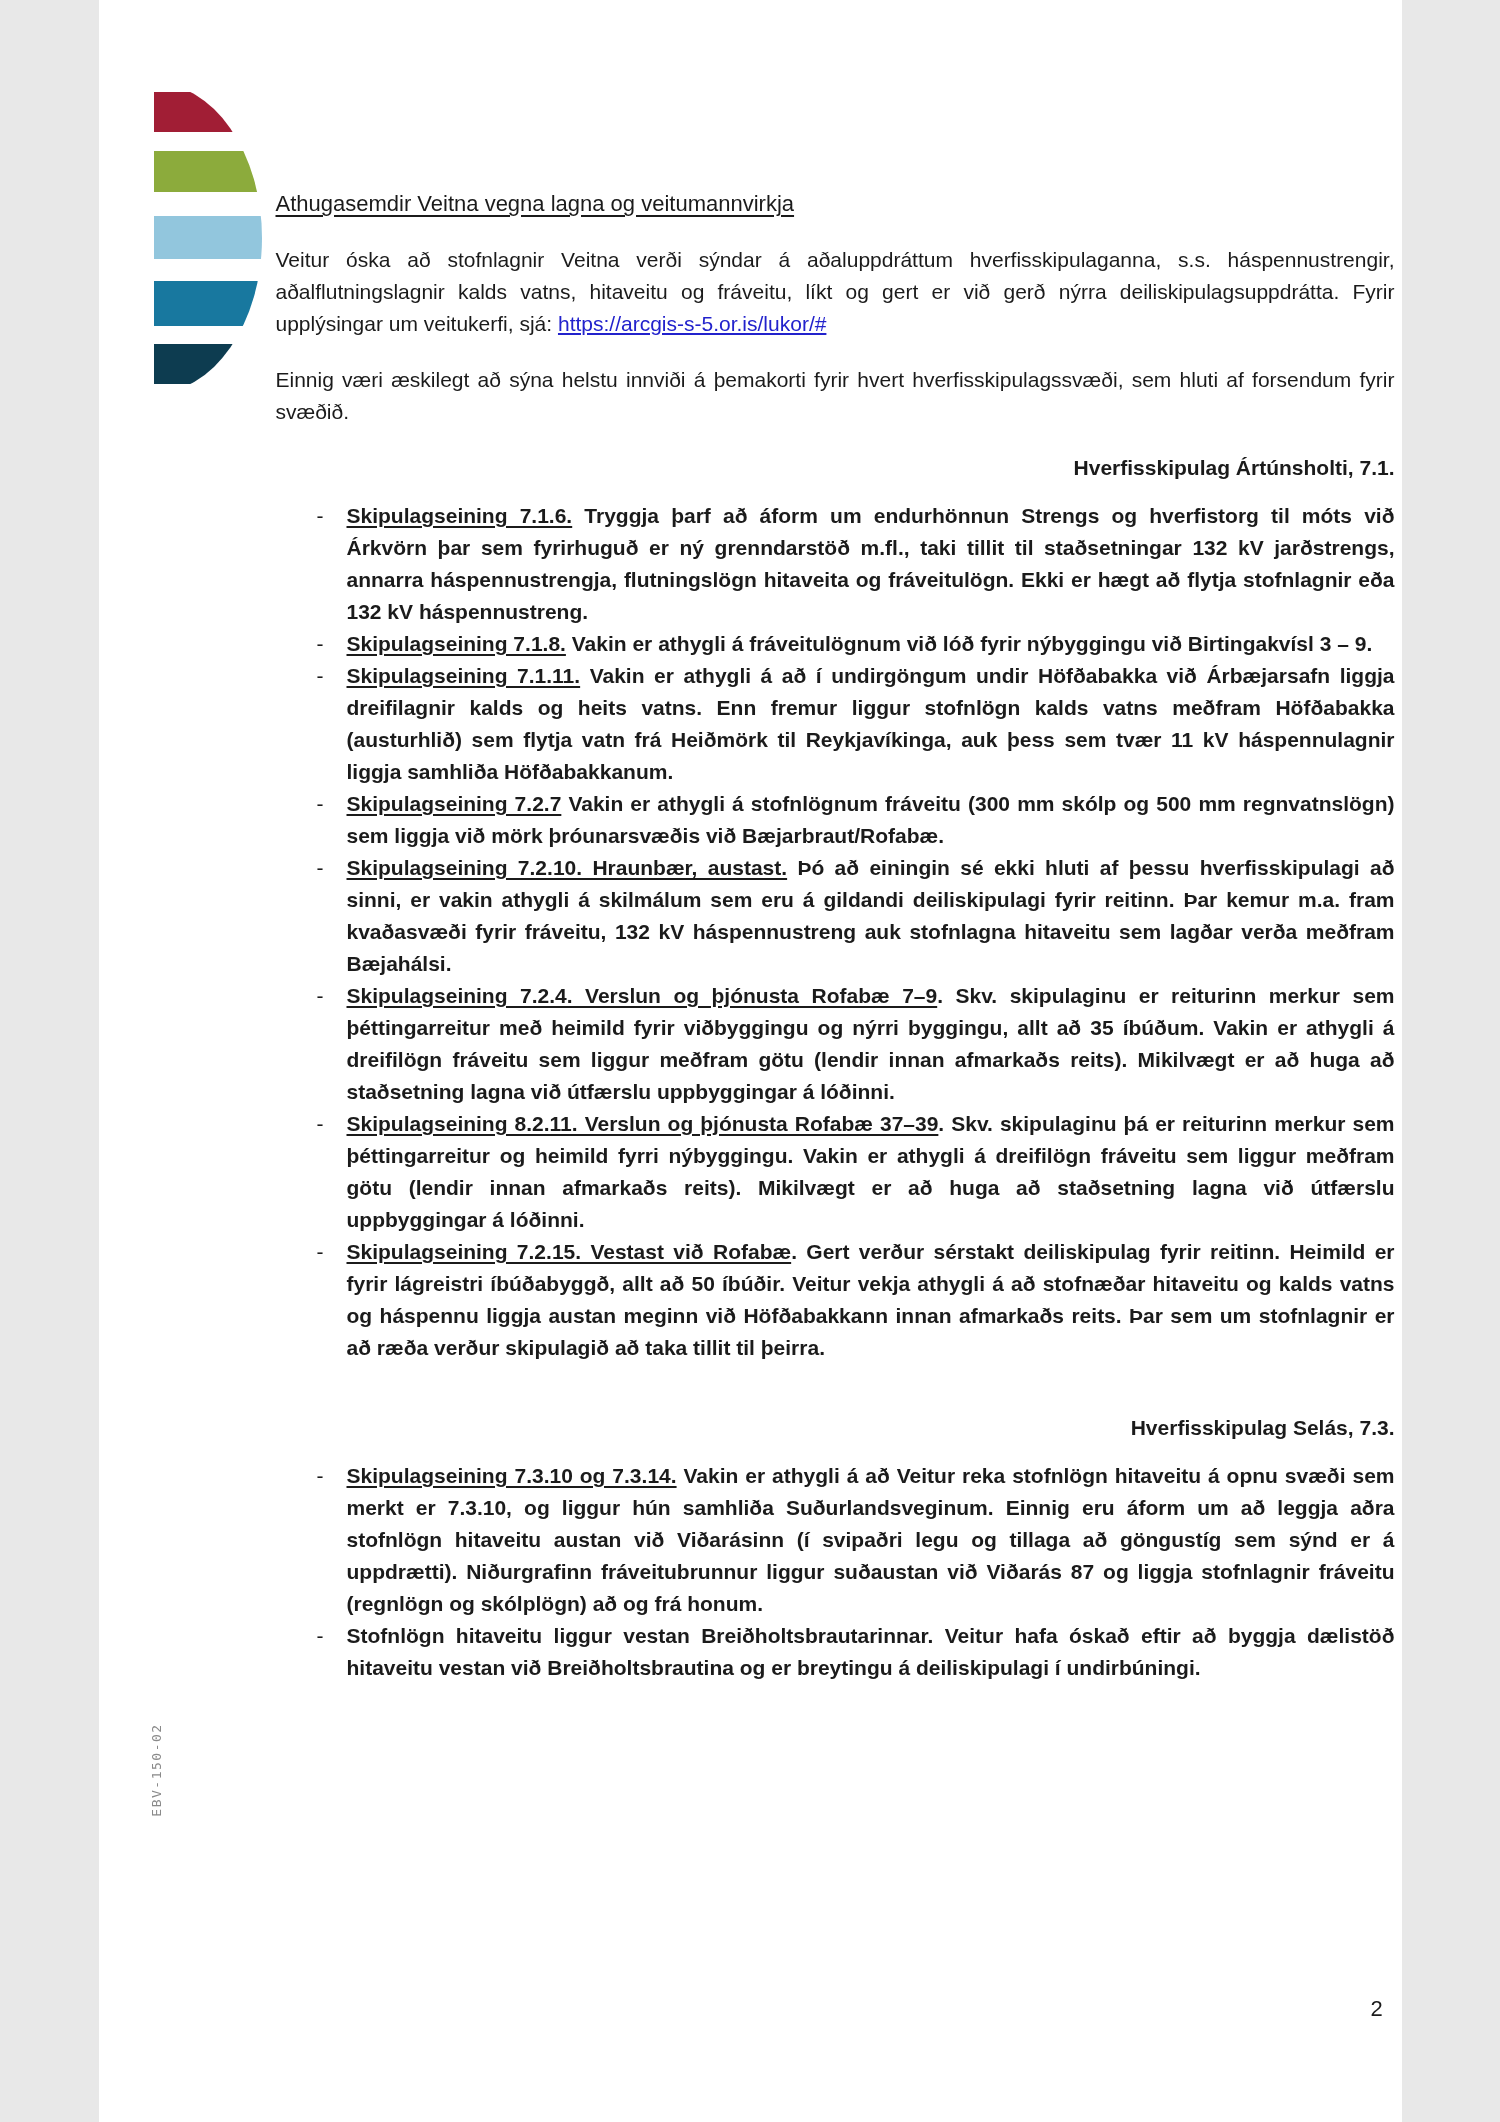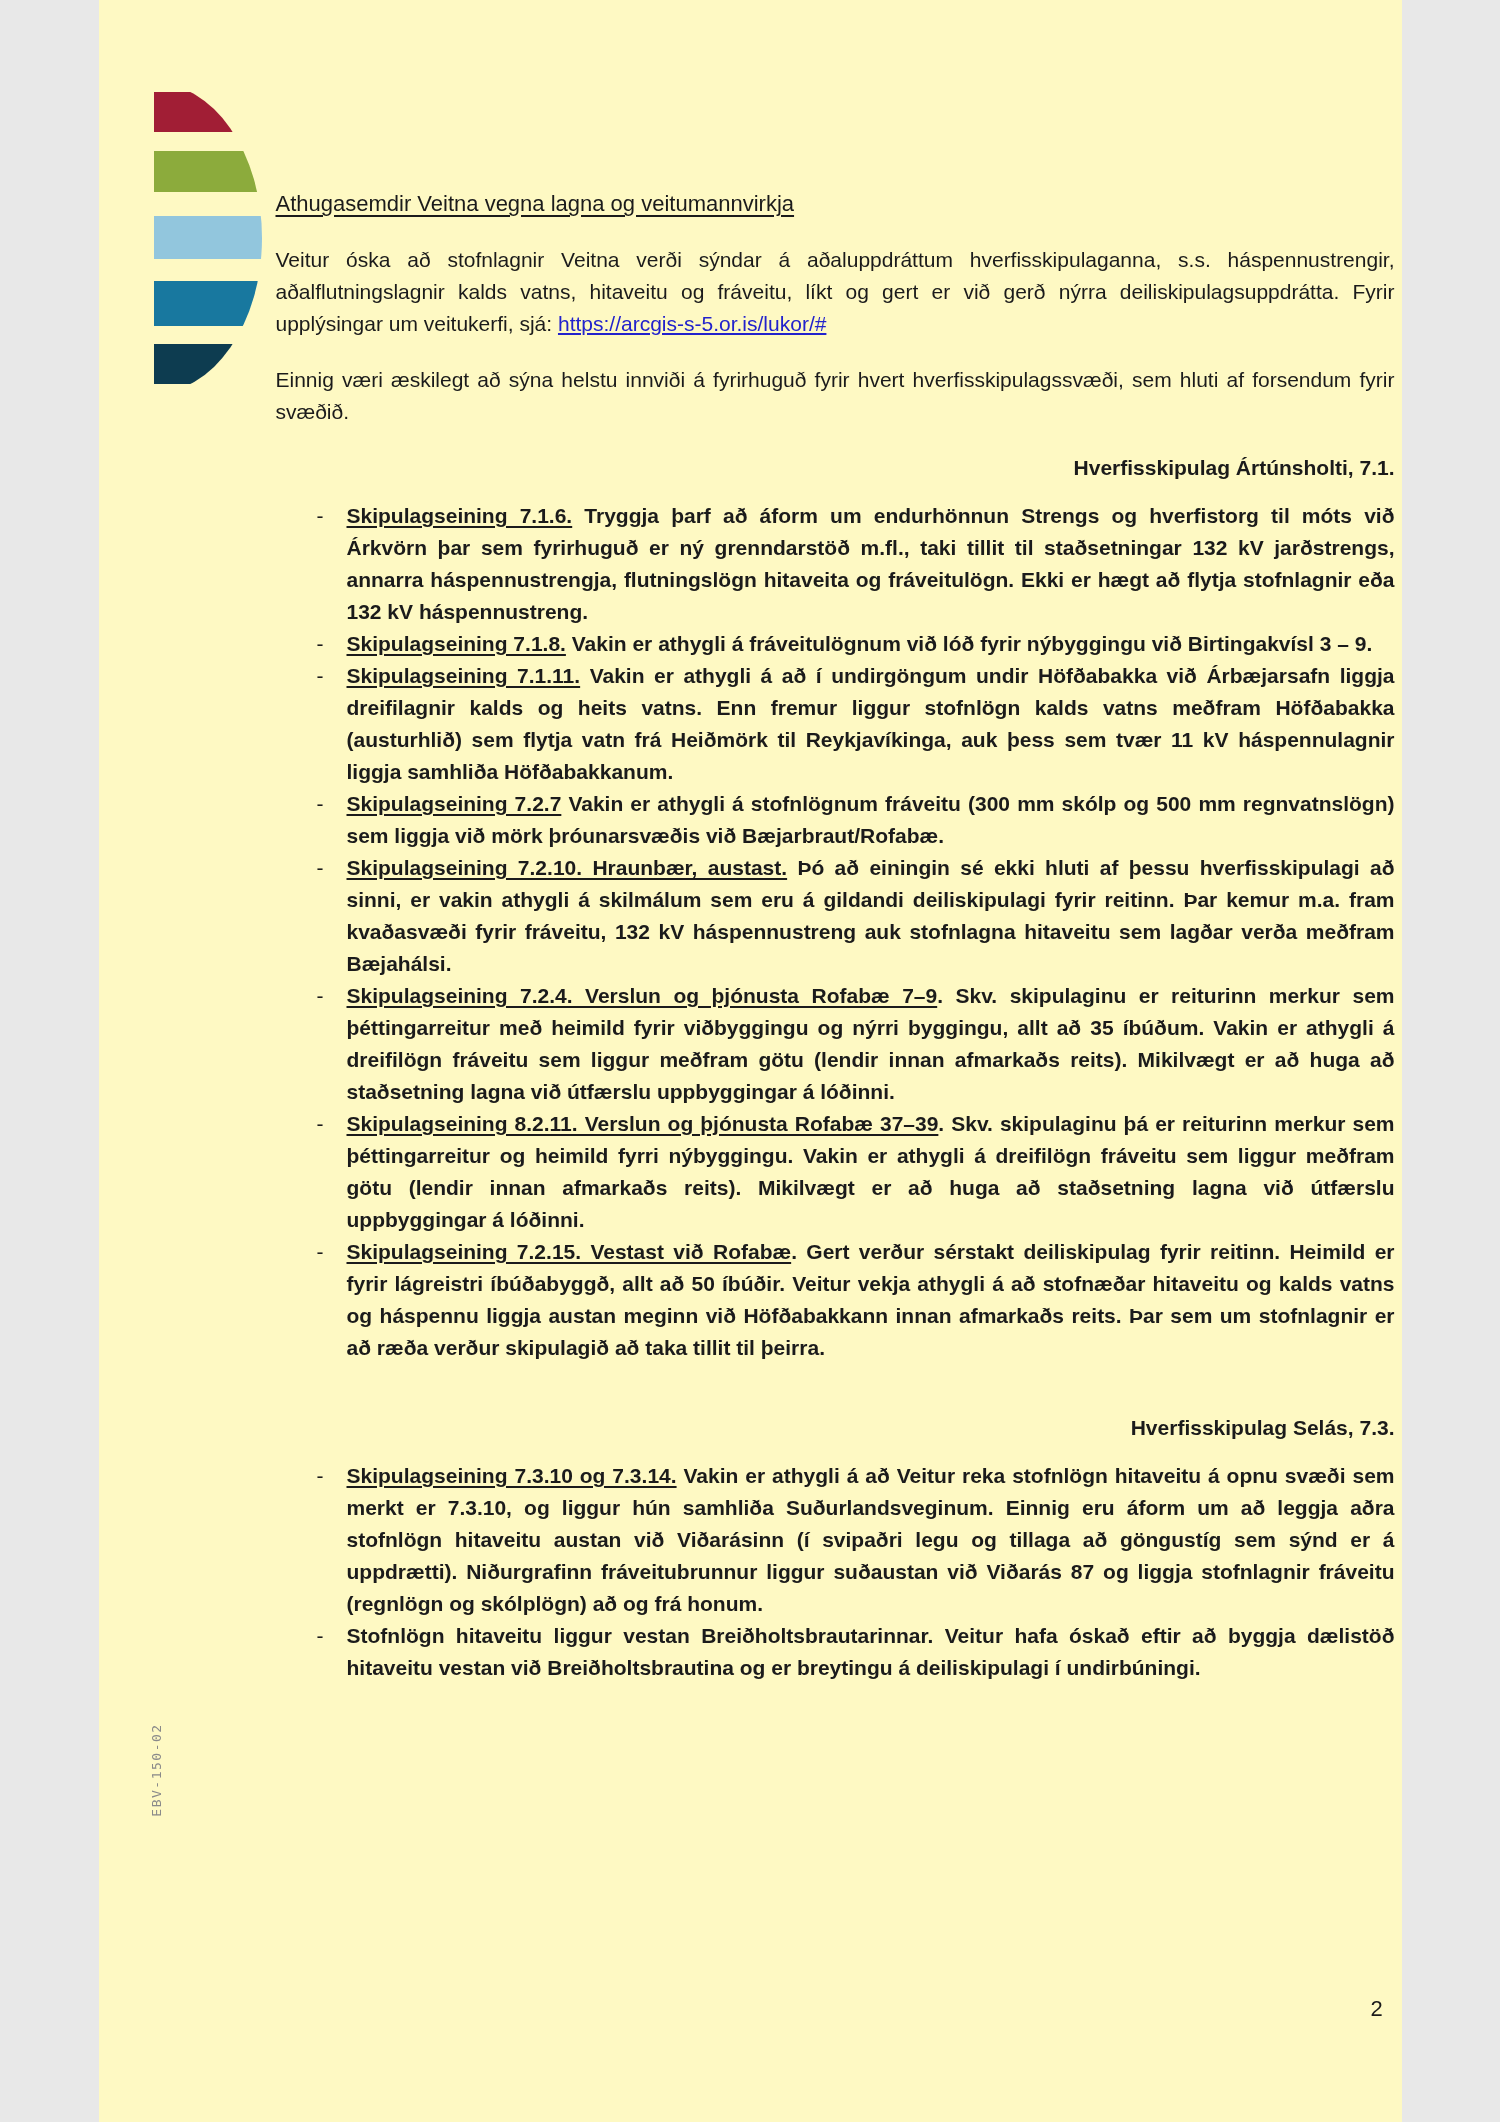--- a/index.html
+++ b/index.html
@@ -1,20 +1,20 @@
 <!DOCTYPE html>
 <html lang="is"><head>
 <meta charset="utf-8">
 <style>
   html,body{margin:0;padding:0;background:#e8e8e8;}
   .page{
     position:relative;
     width:1303px;height:2122px;
     margin:0 auto;
-    background:#fef9c3;
+    background:#ffffff;
     font-family:"Liberation Sans",sans-serif;
     color:#1b1b1b;
     overflow:hidden;
   }
   .logo{position:absolute;left:55px;top:92px;width:110px;height:292px;}
   .content{
     position:absolute;left:177px;top:188px;width:1119px;
     font-size:21px;line-height:32px;
     text-align:justify;
   }
@@ -71,21 +71,21 @@
         <rect x="0" y="252" width="110" height="40" fill="#0d3c50"></rect>
       </g>
     </svg>
   </div>
 
   <div class="content">
     <div class="title">Athugasemdir Veitna vegna lagna og veitumannvirkja</div>
 
     <p class="para"><span>Veitur óska að stofnlagnir Veitna verði sýndar á aðaluppdráttum hverfisskipulaganna, s.s. háspennustrengir, aðalflutningslagnir kalds vatns, hitaveitu og fráveitu, líkt og gert er við gerð nýrra deiliskipulagsuppdrátta. Fyrir upplýsingar um veitukerfi, sjá: </span><a class="link">https://arcgis-s-5.or.is/lukor/#</a></p>
 
-    <p class="para">Einnig væri æskilegt að sýna helstu innviði á fyrirhuguð fyrir hvert hverfisskipulagssvæði, sem hluti af forsendum fyrir svæðið.</p>
+    <p class="para">Einnig væri æskilegt að sýna helstu innviði á þemakorti fyrir hvert hverfisskipulagssvæði, sem hluti af forsendum fyrir svæðið.</p>
 
     <div>
         <div class="section-heading">Hverfisskipulag Ártúnsholti, 7.1.</div>
         <div class="bullet-list">
           <div class="bullet">
             <span class="bullet-dash">-</span>
             <span class="bullet-text"><span class="lead">Skipulagseining 7.1.6.</span> Tryggja þarf að áform um endurhönnun Strengs og hverfistorg til móts við Árkvörn þar sem fyrirhuguð er ný grenndarstöð m.fl., taki tillit til staðsetningar 132 kV jarðstrengs, annarra háspennustrengja, flutningslögn hitaveita og fráveitulögn. Ekki er hægt að flytja stofnlagnir eða 132 kV háspennustreng.</span>
           </div>
           <div class="bullet">
             <span class="bullet-dash">-</span>

